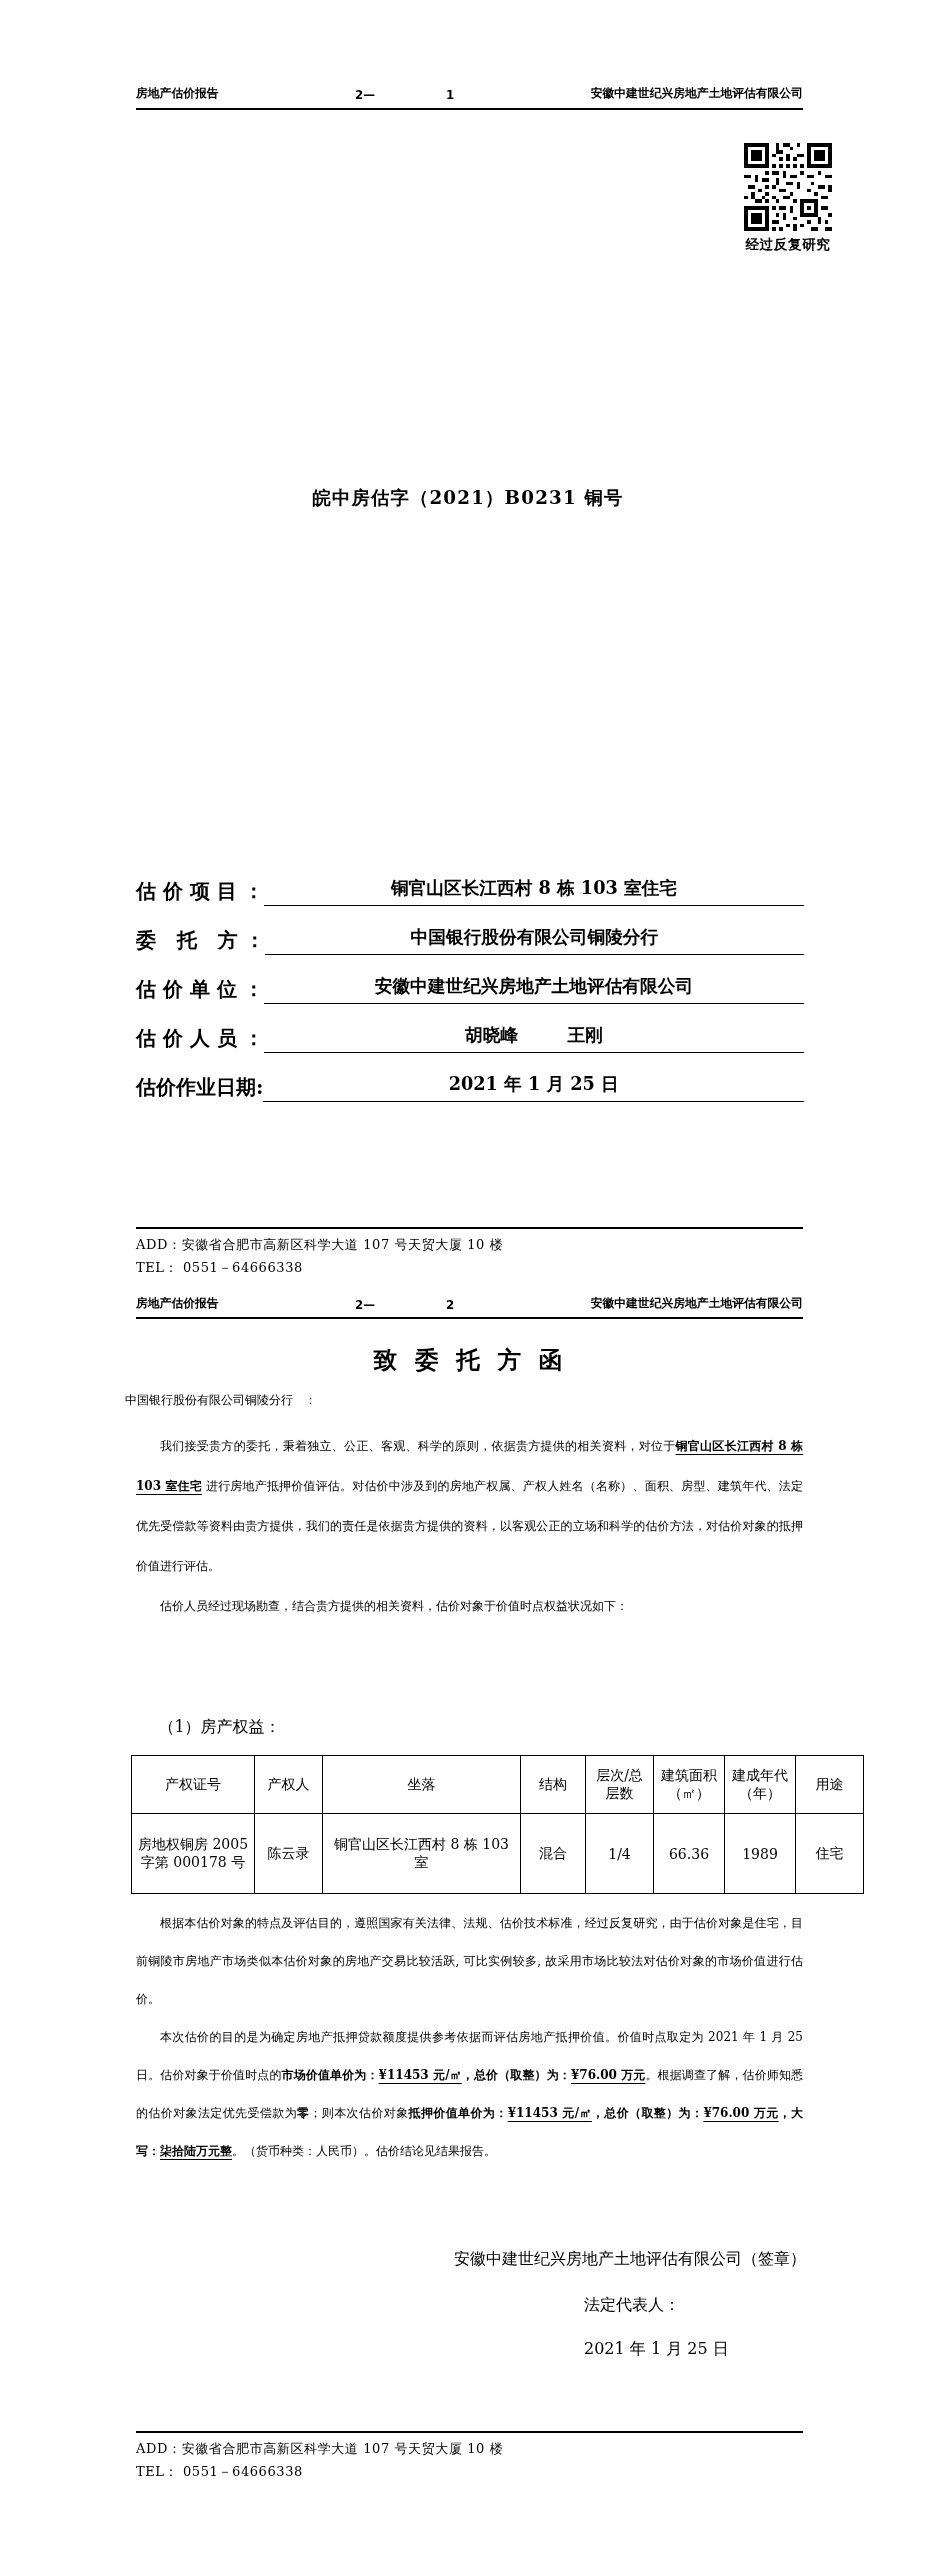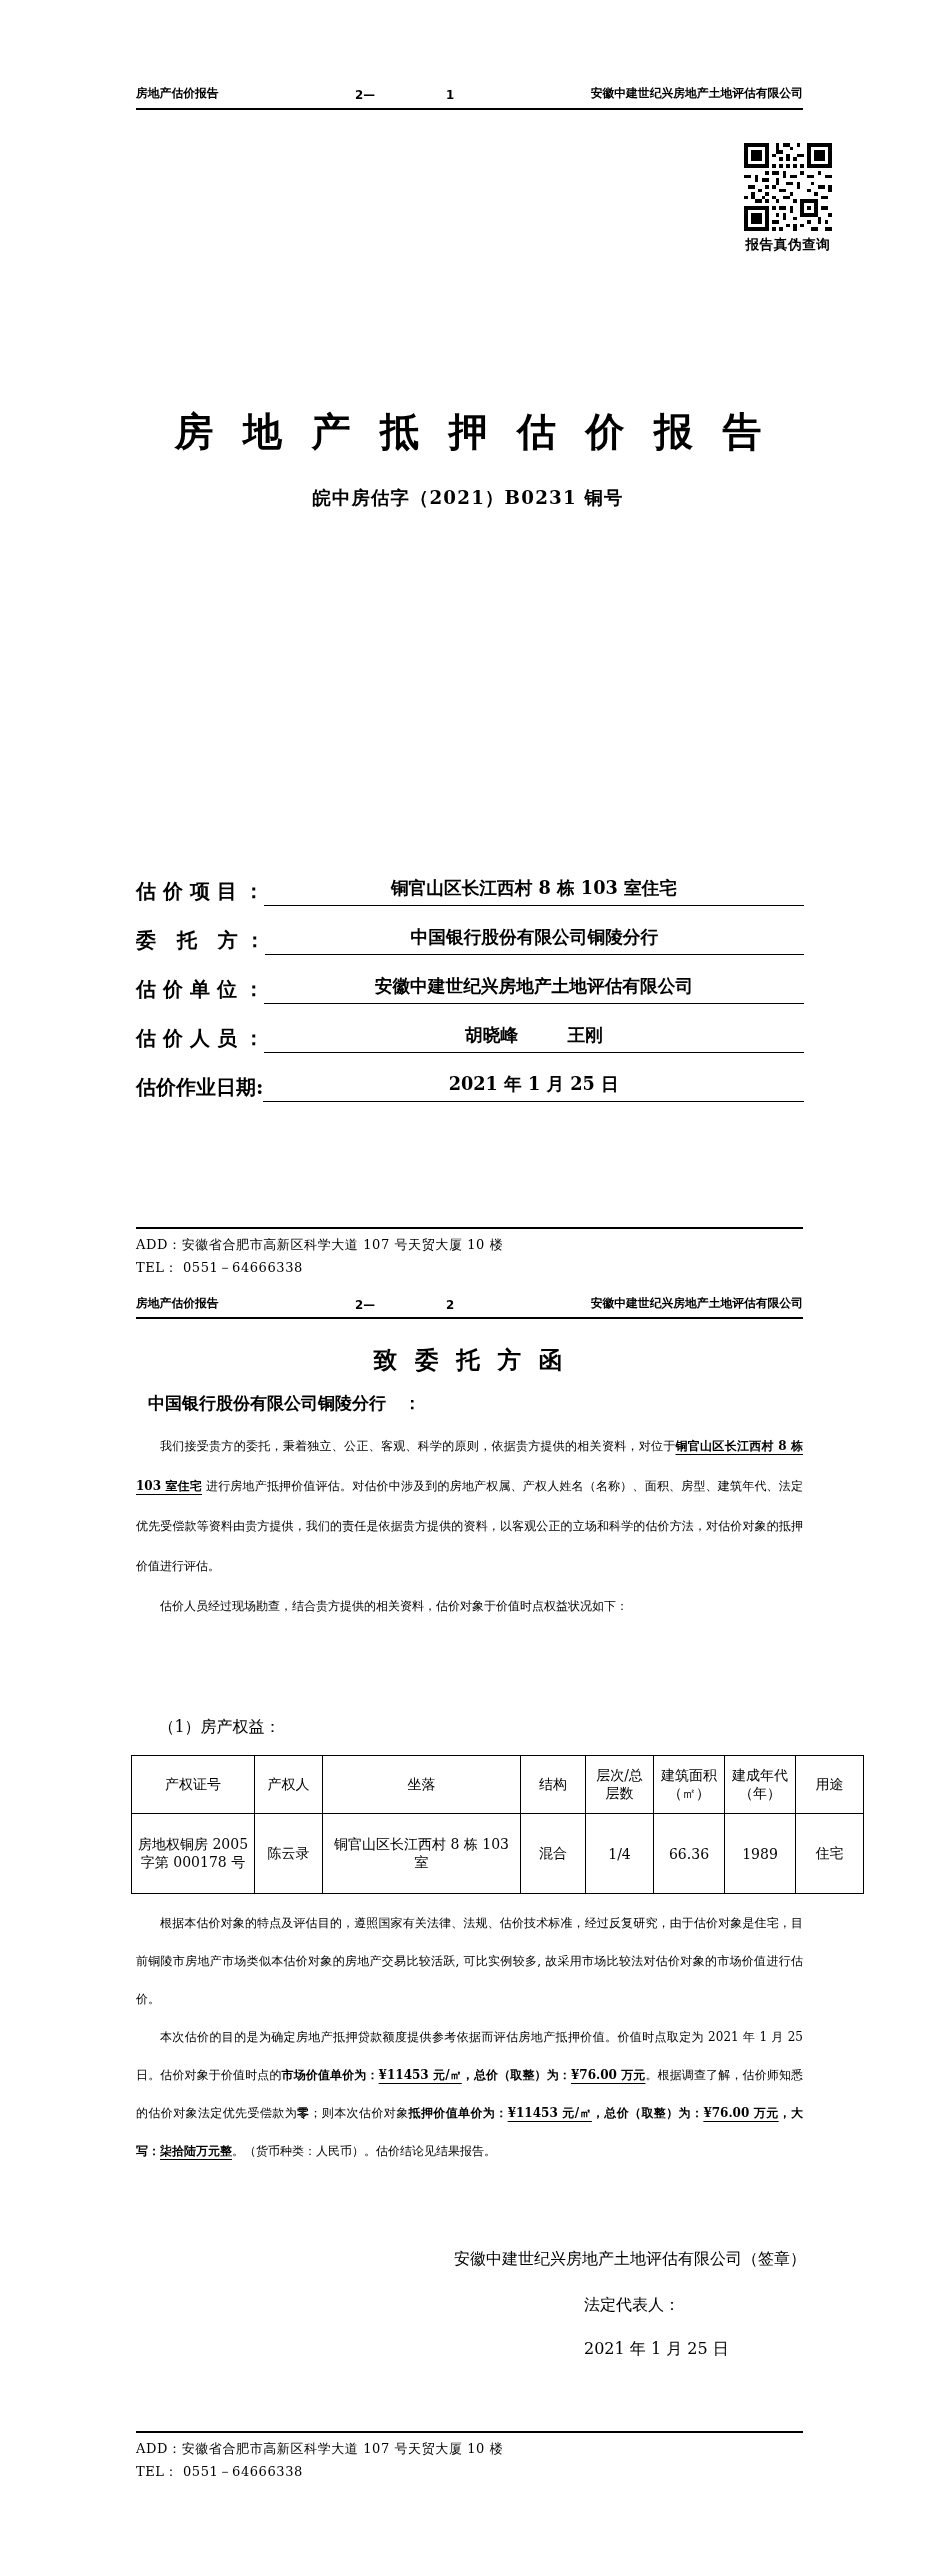--- a/index.html
+++ b/index.html
@@ -38,21 +38,21 @@
 
   .fields{position:absolute;left:136px;top:873px;width:668px;}
   .frow{display:flex;align-items:flex-end;height:33px;margin-bottom:16px;}
   .flabel{font-size:20px;font-weight:bold;white-space:pre;padding-bottom:1.2px;flex:none;}
   .fvalue{flex:1;border-bottom:1.8px solid #000;text-align:center;
           font-size:17.7px;font-weight:bold;white-space:pre;padding-bottom:4.7px;}
 
   
   .letter-title{position:absolute;top:35px;left:0;width:100%;text-align:center;
                 font-size:23.6px;font-weight:bold;letter-spacing:17.7px;text-indent:17.7px;}
-  .addressee{position:absolute;left:148px;top:103px;font-size:17px;font-weight:bold;white-space:pre;}
+  .addressee{position:absolute;left:125px;top:103px;font-size:12px;font-weight:normal;white-space:pre;}
   .body-block{position:absolute;left:136px;width:667px;font-size:12px;
               line-height:40px;text-align:justify;}
   .body-1{top:137px;}
   .body-2{top:615px;line-height:38px;}
   .body-block p{margin:0;text-indent:2em;}
   .bold{font-weight:bold;}
   .bu{font-weight:bold;text-decoration:underline;text-decoration-thickness:1.2px;text-underline-offset:4.1px;}
 
   .item-label{position:absolute;left:136px;top:428px;font-size:16px;padding-left:22.4px;}
 
@@ -168,24 +168,23 @@
           <rect x="22" y="18" width="2" height="1"></rect>
             <rect x="24" y="20" width="1" height="1"></rect>
             <rect x="21" y="21" width="1" height="2"></rect>
             <rect x="23" y="22" width="1" height="1"></rect>
             <rect x="18" y="22" width="1" height="1"></rect>
             <rect x="19" y="24" width="2" height="1"></rect>
             <rect x="23" y="24" width="2" height="1"></rect>
             <rect x="16" y="23" width="1" height="1"></rect>
         </g>
       </svg>
-      <div class="qr-caption">报告真伪查询</div>
-    </div>
-
-    <h1 class="main-title">房地产抵押估价报告</h1>
+      <div class="qr-caption">经过反复研究</div>
+    </div>
+
     <div class="doc-number">皖中房估字（2021）B0231 铜号</div>
 
     <div class="fields">
       <div class="frow">
         <span class="flabel">估 价 项 目 ：</span>
         <span class="fvalue">铜官山区长江西村 8 栋 103 室住宅</span>
       </div>
       <div class="frow">
         <span class="flabel">委   托   方 ：</span>
         <span class="fvalue">中国银行股份有限公司铜陵分行</span>

